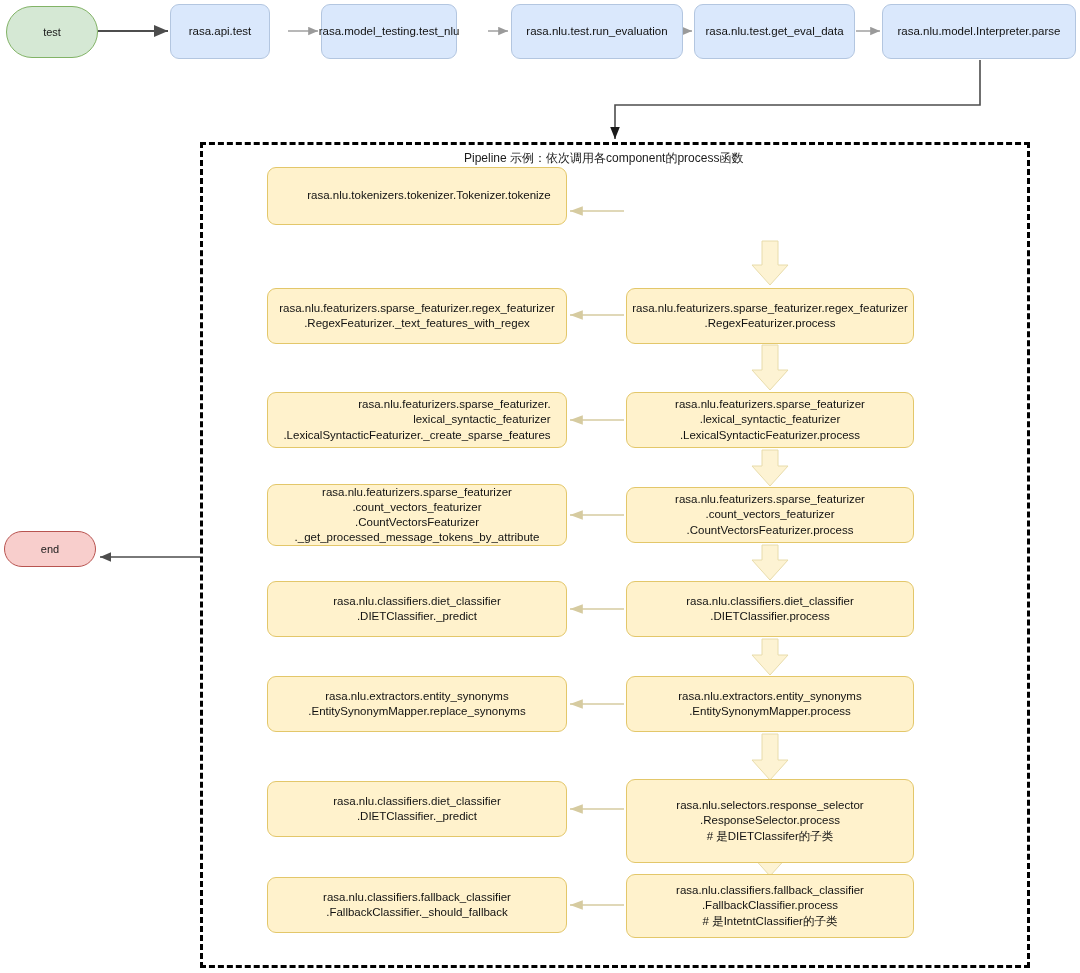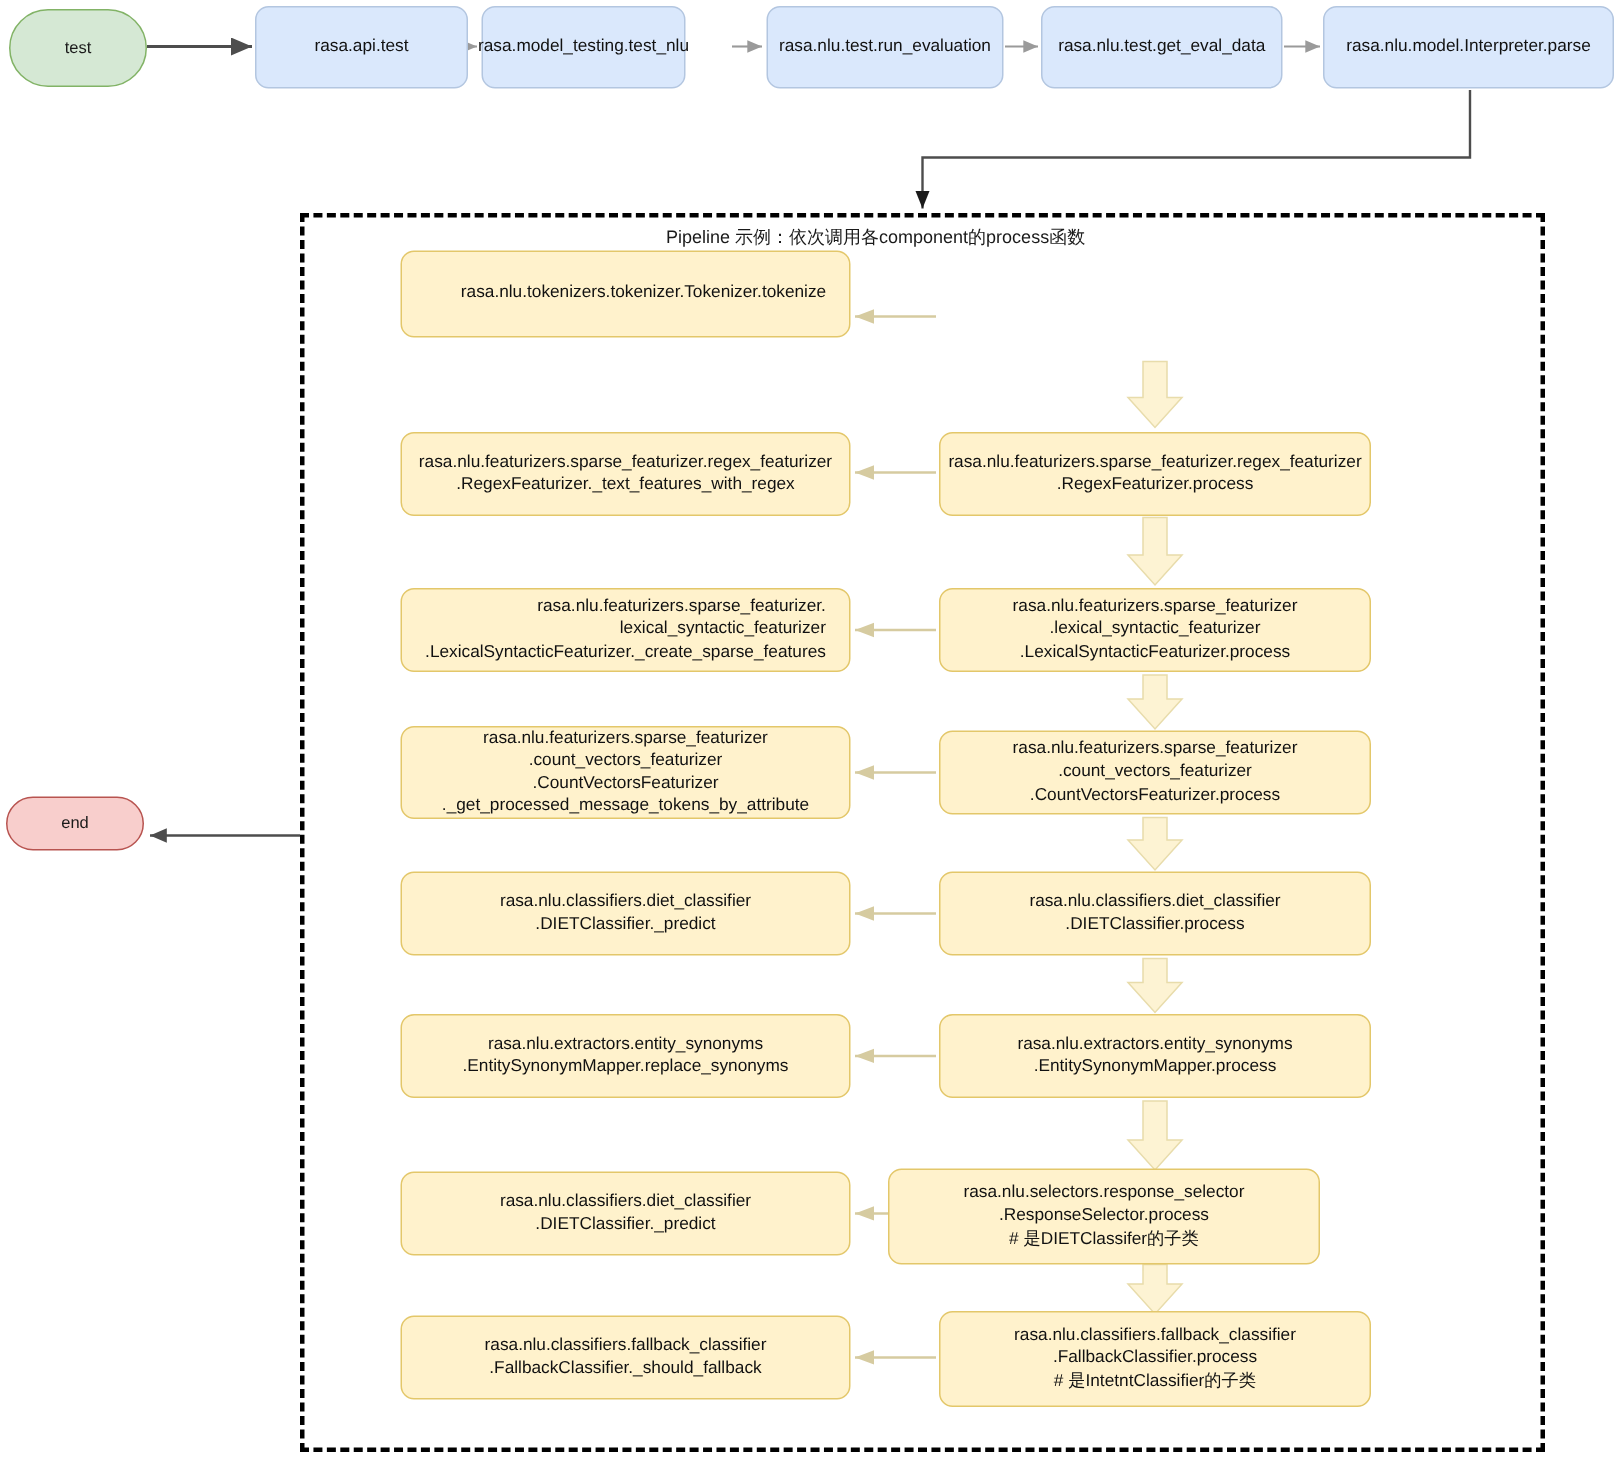--- a/index.html
+++ b/index.html
@@ -146,43 +146,43 @@
   </svg>
 
   <div class="node term start" style="left:6px; top:6px; width:92px; height:52px;">
     <span>test</span>
   </div>
 
   <div class="node term end" style="left:4px; top:531px; width:92px; height:36px;">
     <span>end</span>
   </div>
 
-  <div class="node callbox" style="left:170px; top:4px; width:142px; height:55px;">
+  <div class="node callbox" style="left:170px; top:4px; width:100px; height:55px;">
     <span>rasa.api.test</span>
   </div>
 
   <div class="node callbox" style="left:321px; top:4px; width:136px; height:55px;">
     <span>rasa.model_testing.test_nlu</span>
   </div>
 
-  <div class="node callbox" style="left:511px; top:4px; width:158px; height:55px;">
+  <div class="node callbox" style="left:511px; top:4px; width:172px; height:55px;">
     <span>rasa.nlu.test.run_evaluation</span>
   </div>
 
   <div class="node callbox" style="left:694px; top:4px; width:161px; height:55px;">
     <span>rasa.nlu.test.get_eval_data</span>
   </div>
 
   <div class="node callbox" style="left:882px; top:4px; width:194px; height:55px;justify-content:center;">
     <span>rasa.nlu.model.Interpreter.parse</span>
   </div>
 
   <div class="dashed-group" style="left:200px; top:142px; width:830px; height:826px;"></div>
 
-  <div class="group-caption" style="left:444px; top:150px;text-align:center;">Pipeline 示例：依次调用各component的process函数</div>
+  <div class="group-caption" style="left:464px; top:150px;text-align:center;">Pipeline 示例：依次调用各component的process函数</div>
 
   <div class="node ybox" style="left:267px; top:167px; width:300px; height:58px;padding-left:32px;">
     <span>rasa.nlu.tokenizers.tokenizer.Tokenizer.tokenize</span>
   </div>
 
   <div class="node ybox" style="left:267px; top:288px; width:300px; height:56px;">
     <span>rasa.nlu.featurizers.sparse_featurizer.regex_featurizer
 .RegexFeaturizer._text_features_with_regex</span>
   </div>
   <div class="node ybox" style="left:626px; top:288px; width:288px; height:56px;">
@@ -228,21 +228,21 @@
   </div>
   <div class="node ybox" style="left:626px; top:676px; width:288px; height:56px;">
     <span>rasa.nlu.extractors.entity_synonyms
 .EntitySynonymMapper.process</span>
   </div>
 
   <div class="node ybox" style="left:267px; top:781px; width:300px; height:56px;">
     <span>rasa.nlu.classifiers.diet_classifier
 .DIETClassifier._predict</span>
   </div>
-  <div class="node ybox" style="left:592px; top:779px; width:288px; height:64px;">
+  <div class="node ybox" style="left:626px; top:779px; width:288px; height:84px;">
     <span>rasa.nlu.selectors.response_selector
 .ResponseSelector.process
 # 是DIETClassifer的子类</span>
   </div>
 
   <div class="node ybox" style="left:267px; top:877px; width:300px; height:56px;">
     <span>rasa.nlu.classifiers.fallback_classifier
 .FallbackClassifier._should_fallback</span>
   </div>
   <div class="node ybox" style="left:626px; top:874px; width:288px; height:64px;">

